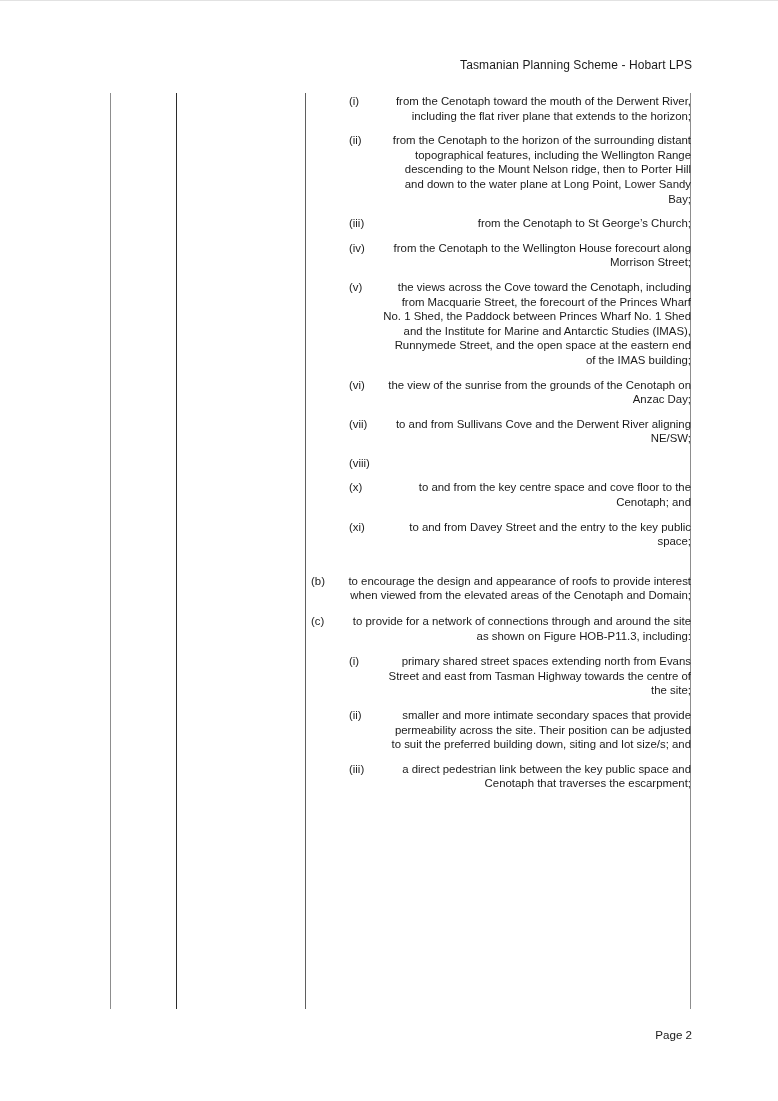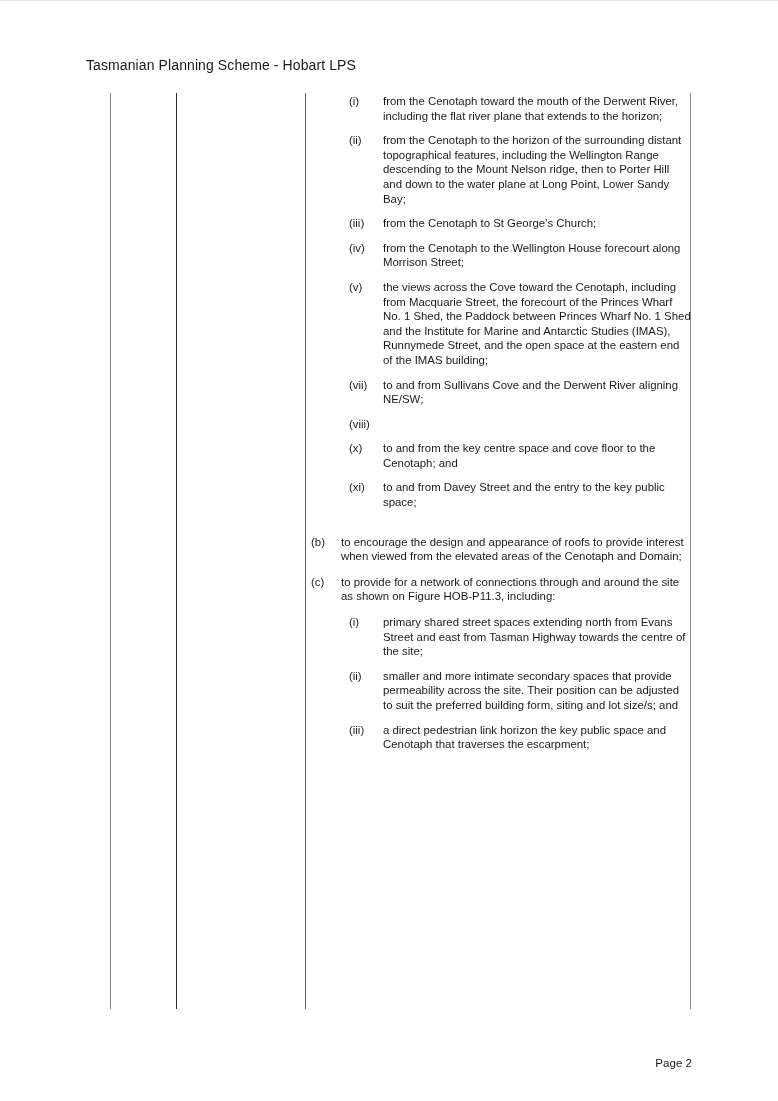--- a/index.html
+++ b/index.html
@@ -23,22 +23,22 @@
     box-sizing: border-box;
     border-top: 1px solid #e2e2e2;
   }
 
   
   .page-header {
     position: absolute;
     top: 57px;
     left: 86px;
     width: 606px;
-    text-align: left;
-    font-size: 14px;
+    text-align: right;
+    font-size: 12px;
     line-height: 15px;
     color: #1a1a1a;
     letter-spacing: 0.1px;
   }
 
   
   .rules {
     position: absolute;
     top: 92px;
     left: 0;
@@ -93,34 +93,35 @@
   .level2 > .marker {
     flex: 0 0 34px;
     max-width: 34px;
   }
 
   .marker {
     white-space: nowrap;
   }
   .text {
     flex: 1 1 auto;
+    text-align: right;
   }
 
   
   .group-gap {
     height: 25px;
   }
 
   .roman-block { margin-bottom: 0; }
   .roman-block .item:last-child { margin-bottom: 0; }
 
   
   .page-footer {
     position: absolute;
-    top: 1054px;
+    top: 1026px;
     left: 86px;
     width: 606px;
     text-align: right;
     font-size: 11.6px;
     line-height: 15px;
     color: #1a1a1a;
   }
 </style>
 </head>
 <body>
@@ -158,20 +159,24 @@
       <div class="item level2">
         <span class="marker">(iv)</span>
         <span class="text">from the Cenotaph to the Wellington House forecourt along Morrison Street;</span>
       </div>
 
       <div class="item level2">
         <span class="marker">(v)</span>
         <span class="text">the views across the Cove toward the Cenotaph, including from Macquarie Street, the forecourt of the Princes Wharf No. 1 Shed, the Paddock between Princes Wharf No. 1 Shed and the Institute for Marine and Antarctic Studies (IMAS), Runnymede Street, and the open space at the eastern end of the IMAS building;</span>
       </div>
 
+      <div class="item level2">
+        <span class="marker">(vi)</span>
+        <span class="text">the view of the sunrise from the grounds of the Cenotaph on Anzac Day;</span>
+      </div>
 
       <div class="item level2">
         <span class="marker">(vii)</span>
         <span class="text">to and from Sullivans Cove and the Derwent River aligning NE/SW;</span>
       </div>
 
       <div class="item level2">
         <span class="marker">(viii)</span>
       </div>
 
@@ -202,26 +207,26 @@
 
     <div class="roman-block">
 
       <div class="item level2">
         <span class="marker">(i)</span>
         <span class="text">primary shared street spaces extending north from Evans Street and east from Tasman Highway towards the centre of the site;</span>
       </div>
 
       <div class="item level2">
         <span class="marker">(ii)</span>
-        <span class="text">smaller and more intimate secondary spaces that provide permeability across the site. Their position can be adjusted to suit the preferred building form, siting and lot size/s; and</span>
+        <span class="text">smaller and more intimate secondary spaces that provide permeability across the site. Their position can be adjusted to suit the preferred building down, siting and lot size/s; and</span>
       </div>
 
       <div class="item level2">
         <span class="marker">(iii)</span>
-        <span class="text">a direct pedestrian link horizon the key public space and Cenotaph that traverses the escarpment;</span>
+        <span class="text">a direct pedestrian link between the key public space and Cenotaph that traverses the escarpment;</span>
       </div>
 
     </div>
 
   </div>
 
   <div class="page-footer">Page 2</div>
 
 </div>
 

